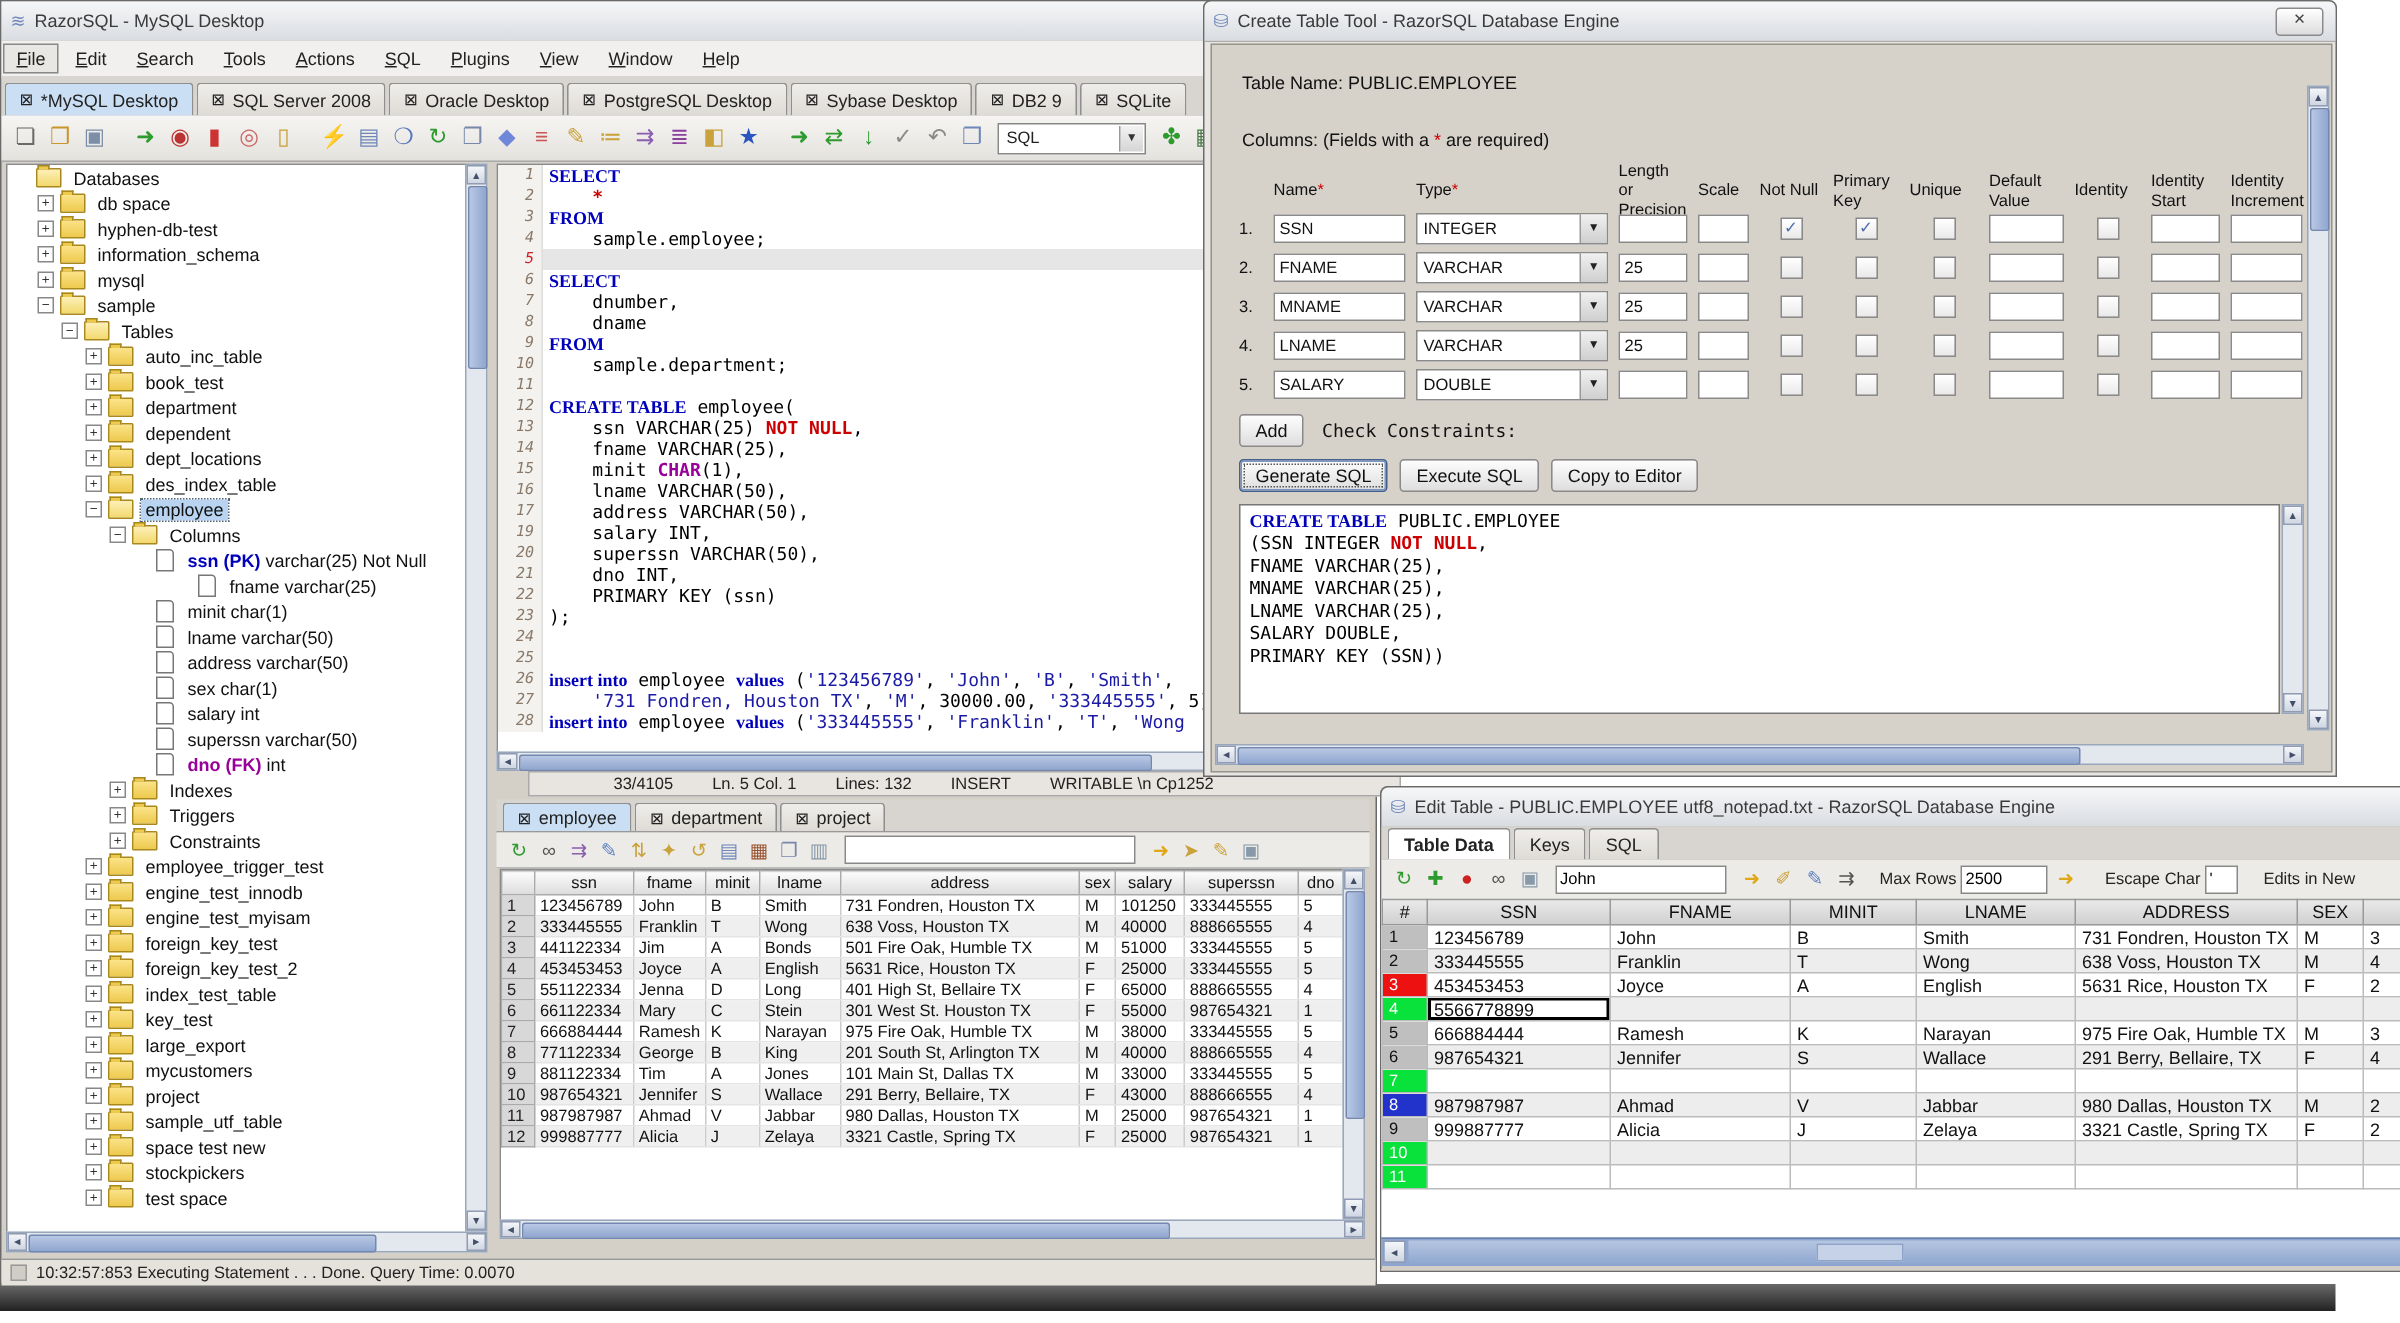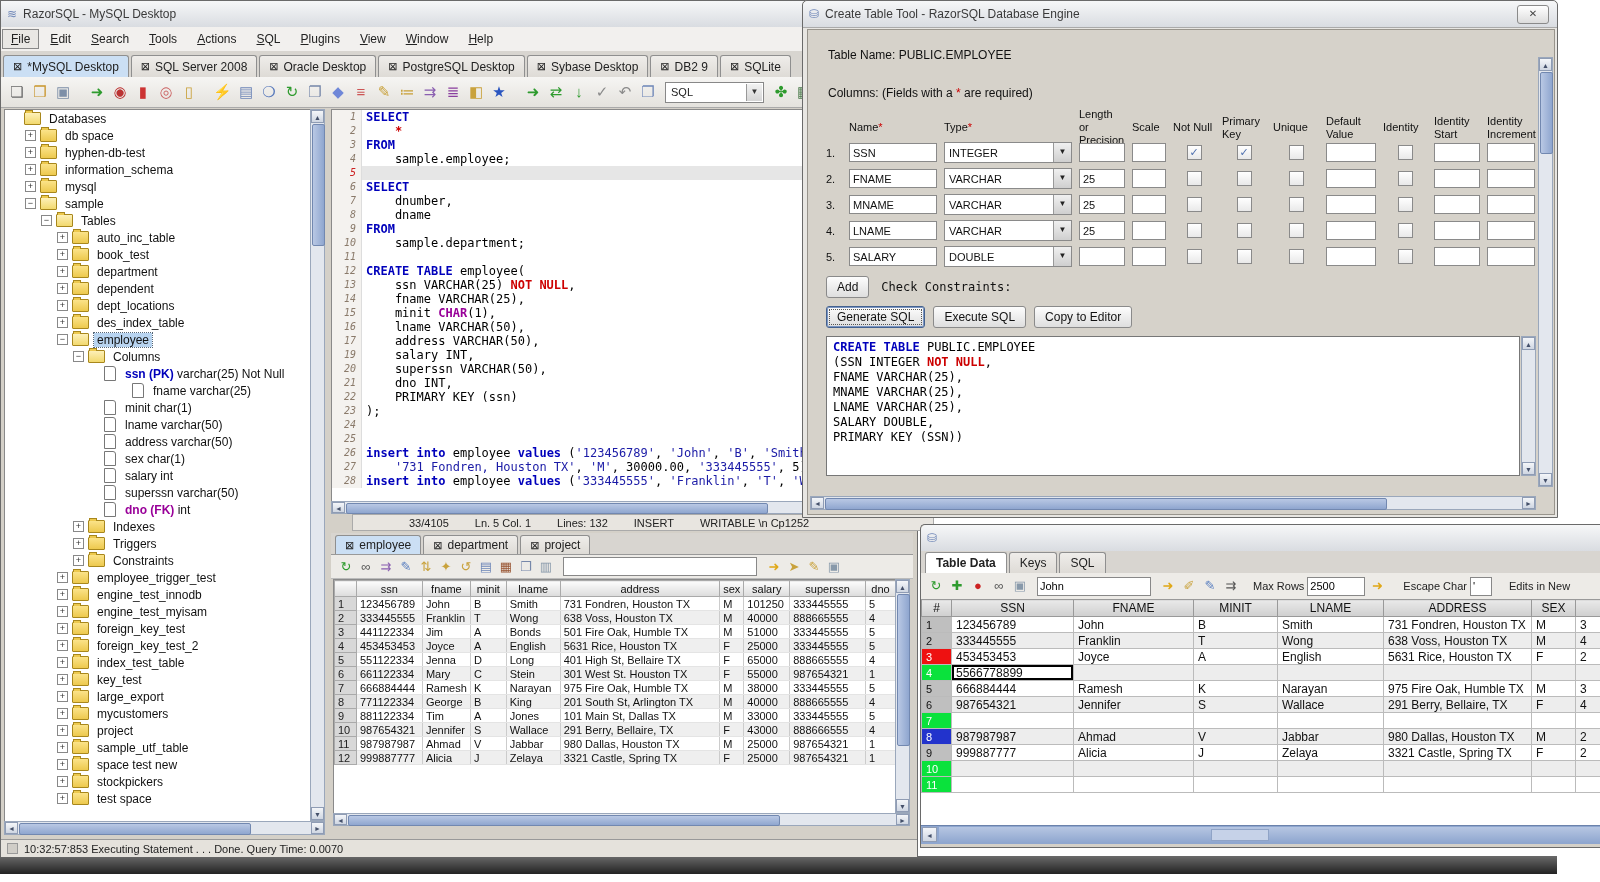--- a/index.html
+++ b/index.html
@@ -53,21 +53,21 @@
   .thumb{position:absolute;background:linear-gradient(90deg,#b9c8e4,#8fa6cf);border:1px solid #7288b0;border-radius:2px;}
   .thumb-h{background:linear-gradient(#b9c8e4,#8fa6cf);}
   
   #editor{position:absolute;left:330px;top:108px;width:566px;height:392px;background:#fff;border:1px solid #8a8a8a;
     overflow:hidden;font-family:"DejaVu Sans Mono",monospace;font-size:12px;}
   .ed-line{display:flex;height:14px;line-height:14px;white-space:pre;}
   .ed-num{width:24px;flex:0 0 auto;text-align:right;padding-right:5px;color:#8a7a6a;font-size:10px;font-style:italic;background:#f4f2ef;border-right:1px solid #ddd;}
   .ed-num.cur{color:#cc2222;}
   .ed-code{flex:1;padding-left:4px;}
   .ed-code.cur{background:#e6e6e6;}
-  .sk{color:#0000bb;font-weight:bold;}
+  .sk{color:#0000bb;font-weight:bold;font-family:Liberation Serif, serif;}
   .sr{color:#cc0000;font-weight:bold;}
   .sp{color:#990099;font-weight:bold;}
   .ss{color:#1a1aa6;}
   #editor-status{position:absolute;left:330px;top:513px;width:582px;height:17px;background:#e8e5e0;border:1px solid #aaa;
     font-size:11px;color:#222;display:flex;align-items:center;gap:26px;padding-left:56px;box-sizing:border-box;margin-left:21px;}
   
   #results-tabs{position:absolute;left:330px;top:532px;width:582px;height:22px;background:#d8d5d0;display:flex;align-items:flex-end;padding-left:4px;box-sizing:border-box;border-bottom:1px solid #999;}
   #results-toolbar{position:absolute;left:330px;top:554px;width:582px;height:24px;background:#edebe7;border-bottom:1px solid #bbb;
     display:flex;align-items:center;gap:2px;padding-left:6px;box-sizing:border-box;}
   #results-toolbar input{width:188px;height:15px;border:1px solid #888;font-size:11px;margin:0 6px;}
@@ -854,20 +854,21 @@
     <div class="scroll-v" style="right:4px;top:56px;width:15px;height:430px;">
       <div class="sc-btn" style="left:0;top:0;width:13px;height:13px;line-height:13px;">▲</div>
       <div class="thumb" style="left:1px;top:14px;width:11px;height:80px;"></div>
       <div class="sc-btn" style="left:0;bottom:0;width:13px;height:13px;line-height:13px;">▼</div>
     </div>
   </div>
 
   <div class="win" id="edit-win">
     <div class="titlebar">
       <span class="ticon">⛁</span>
+      <span>Edit Table - PUBLIC.EMPLOYEE utf8_notepad.txt - RazorSQL Database Engine</span>
     </div>
     <div id="edit-tabs">
         <span class="etab active">Table Data</span>
         <span class="etab">Keys</span>
         <span class="etab">SQL</span>
       </div>
     <div id="edit-toolbar">
         <span class="rt-icon" style="color: rgb(46, 155, 46);">↻</span>
         <span class="rt-icon" style="color: rgb(46, 155, 46);">✚</span>
         <span class="rt-icon" style="color: rgb(204, 34, 34);">●</span>

